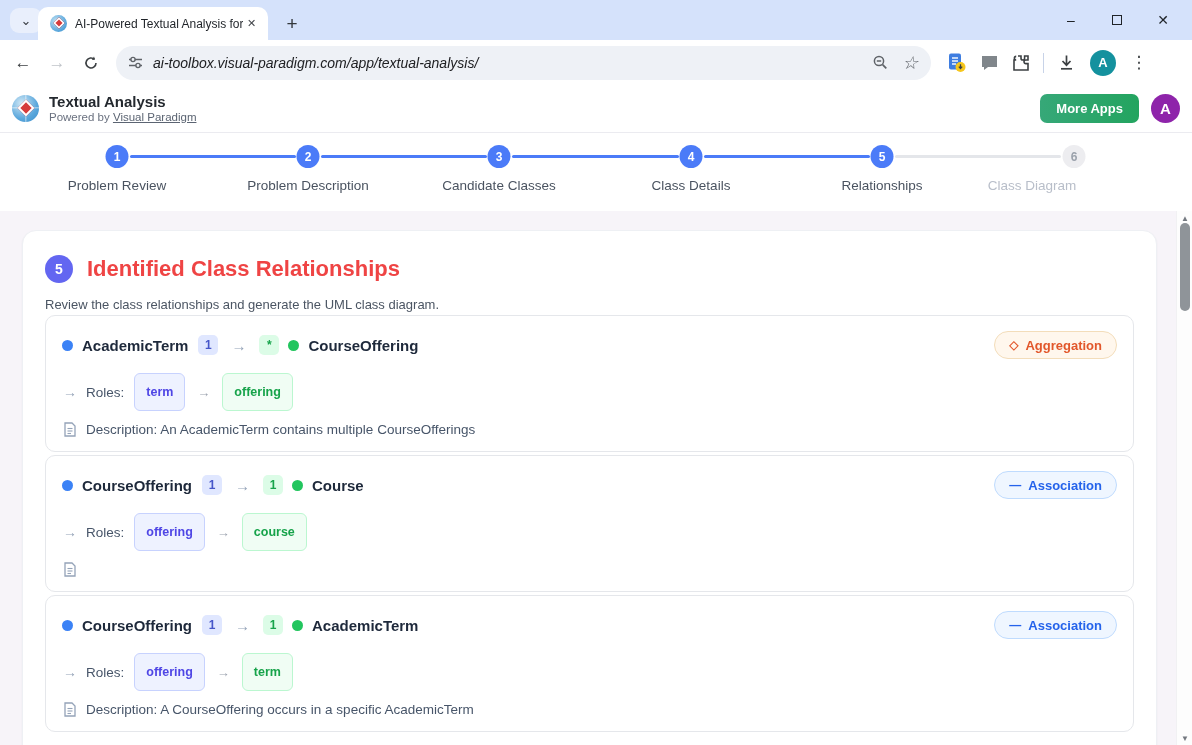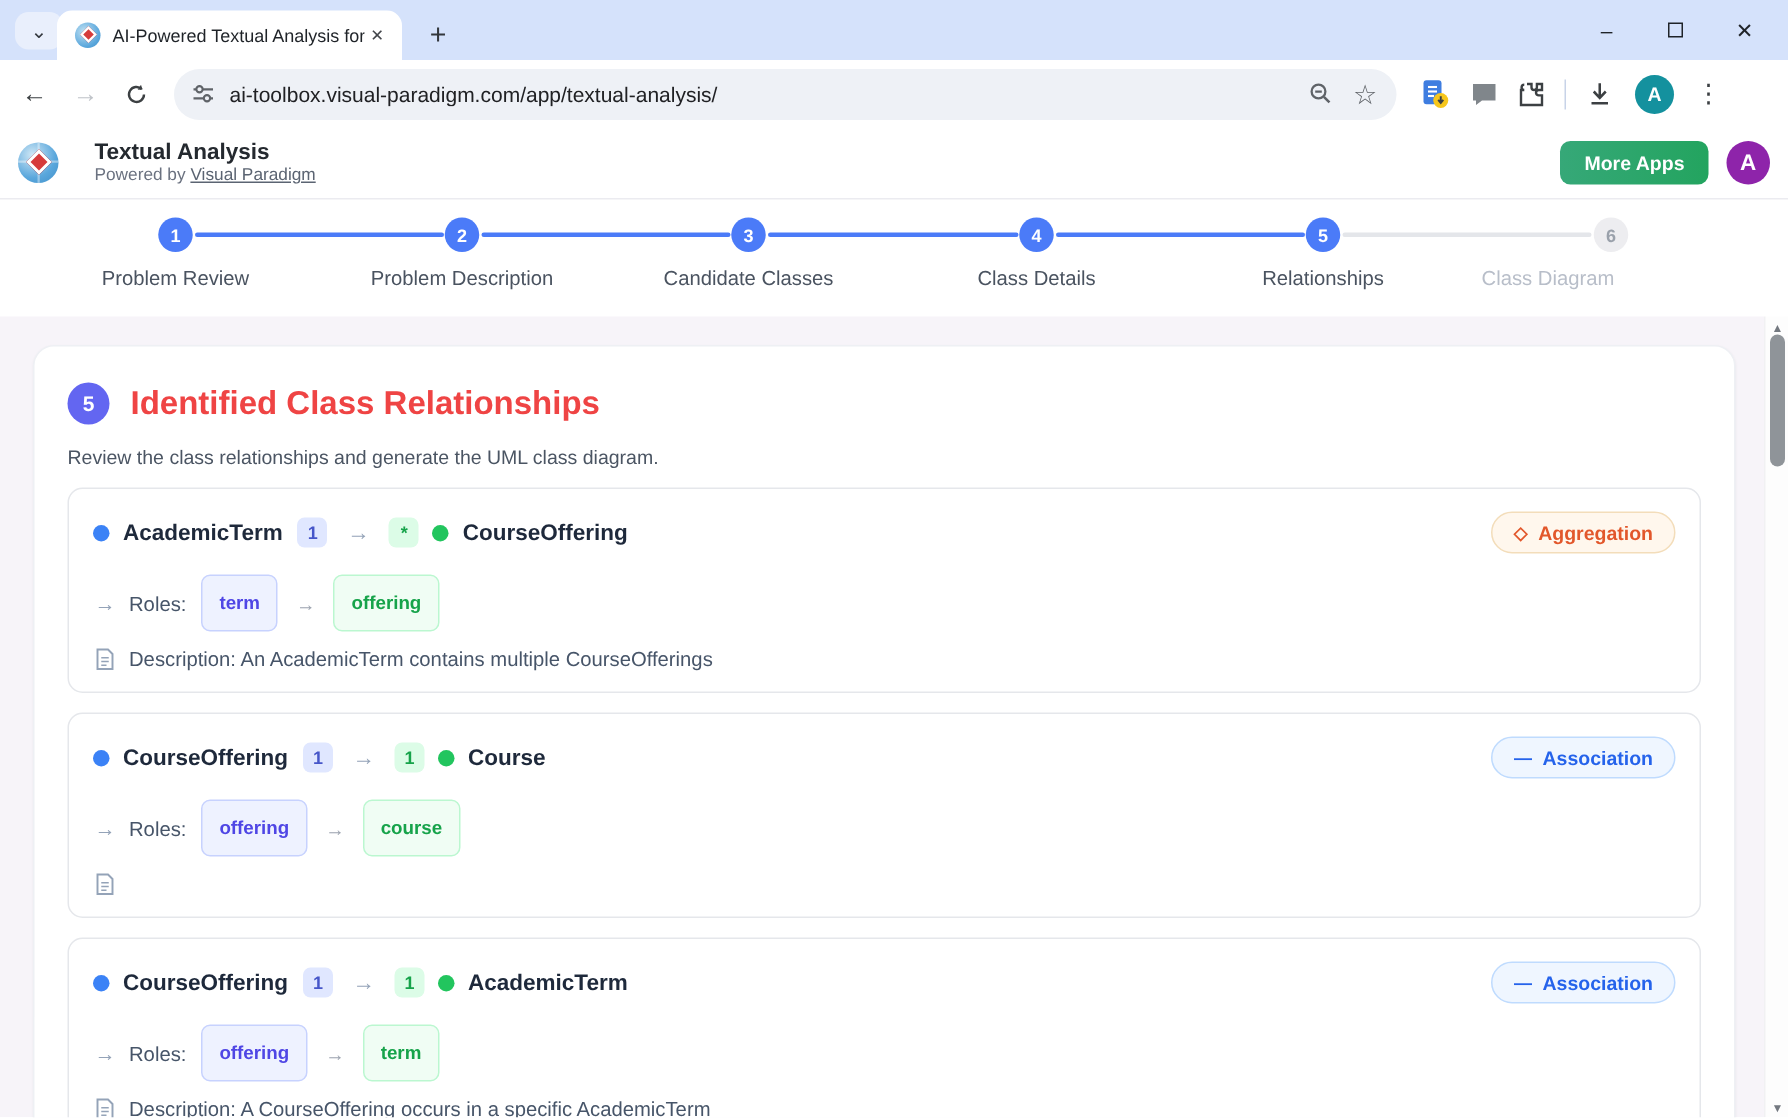--- a/index.html
+++ b/index.html
@@ -29,21 +29,21 @@
 
   
   .toolbar { position:absolute; left:0; top:40px; width:1192px; height:45px; background:#fff;
     display:flex; align-items:center; }
   .nav-ic { width:34px; height:34px; display:flex; align-items:center; justify-content:center;
     font-size:17px; border-radius:50%; cursor:pointer; }
   .back { color:#3c4043; margin-left:6px; }
   .forward { color:#c0c4c9; }
   .reload { color:#3c4043; }
   .omnibox { height:34px; width:815px; margin-left:8px; background:#eef1f6; border-radius:17px;
-    display:flex; align-items:center; padding:0 6px 0 12px; }
+    display:flex; align-items:center; padding:0 6px 0 12px;font-style:italic; }
   .tune-ic { display:flex; align-items:center; margin-right:10px; cursor:pointer; }
   .url-text { flex:1; font-size:14px; color:#202124; white-space:nowrap; overflow:hidden; }
   .omni-ic { width:30px; height:30px; display:flex; align-items:center; justify-content:center;
     border-radius:50%; cursor:pointer; color:#5f6368; }
   .star-ic { font-size:18px; }
   .tb-right { display:flex; align-items:center; margin-left:10px; }
   .ext-ic { width:32px; height:32px; display:flex; align-items:center; justify-content:center;
     border-radius:50%; cursor:pointer; }
   .tb-sep { width:1px; height:20px; background:#c8d3e8; margin:0 6px; }
   .profile-chip { width:26px; height:26px; border-radius:50%; background:#14919e; color:#fff;
@@ -56,21 +56,21 @@
   .app-header { position:absolute; left:0; top:85px; width:1192px; height:48px; background:#fff;
     border-bottom:1px solid #ebebf0; display:flex; align-items:center; padding:0 12px; }
   .app-logo { width:27px; height:27px; border-radius:50%; position:relative; flex:0 0 auto;
     background:radial-gradient(circle at 35% 30%, #cfe7f5, #5aa7dc 60%, #3f8fc9); }
   .app-logo::before { content:""; position:absolute; inset:0; border-radius:50%;
     background:
       linear-gradient(#ffffff66,#ffffff66) 50% 0/1.5px 100% no-repeat,
       linear-gradient(#ffffff66,#ffffff66) 0 46%/100% 1.5px no-repeat; }
   .app-logo::after { content:""; position:absolute; left:8px; top:7px; width:12px; height:12px;
     background:#d63b3b; transform:rotate(45deg); box-shadow:inset 0 0 0 2px #fff, inset 0 0 0 4.5px #d63b3b; }
-  .app-titles { margin-left:24px; }
+  .app-titles { margin-left:10px; }
   .app-title { font-size:15px; font-weight:bold; color:#24292f; line-height:17px; }
   .app-sub { font-size:11.5px; color:#6b7280; line-height:14px; }
   .app-sub a { color:#5b6472; text-decoration:underline; cursor:pointer; }
   .hdr-right { margin-left:auto; display:flex; align-items:center; }
   .more-apps { height:29px; padding:0 16px; border:none; border-radius:7px; cursor:pointer;
     background:linear-gradient(90deg,#36a878,#23a45f); color:#fff; font-size:13px; font-weight:bold;
     font-family:"Liberation Sans", sans-serif; }
   .hdr-avatar { width:29px; height:29px; border-radius:50%; background:#8e24aa; color:#fff;
     font-size:15px; font-weight:bold; display:flex; align-items:center; justify-content:center;
     margin-left:12px; cursor:pointer; }
@@ -91,21 +91,21 @@
   .content { position:absolute; left:0; top:211px; width:1176px; height:534px; background:#f7f4f9; }
   .panel { position:absolute; left:22px; top:19px; width:1135px; height:620px; background:#fff;
     border:1px solid #eef0f4; border-radius:14px; box-shadow:0 1px 2px rgba(16,24,40,.05);
     padding:24px 22px; }
   .panel-head { display:flex; align-items:center; }
   .panel-badge { width:28px; height:28px; border-radius:50%; background:#6366f1; color:#fff;
     font-size:14px; font-weight:bold; display:flex; align-items:center; justify-content:center; }
   .panel-title { margin-left:14px; font-size:22px; font-weight:bold; color:#ef4444; }
   .panel-sub { margin-top:14px; font-size:13px; color:#4b5563; }
 
-  .rel-card { margin-top:13px; border:1px solid #e5e7eb; border-radius:10px; background:#fff;
+  .rel-card { margin-top:3px; border:1px solid #e5e7eb; border-radius:10px; background:#fff;
     padding:15px 16px 14px 16px;text-align:center; }
   .rel-card:first-of-type { margin-top:23px; }
   .rc-row1 { display:flex; align-items:center; }
   .dot { width:11px; height:11px; border-radius:50%; flex:0 0 auto; }
   .dot-blue { background:#3b82f6; }
   .dot-green { background:#22c55e; }
   .cls-name { font-size:15px; font-weight:bold; color:#1e293b; margin:0 10px 0 9px; }
   .mult { min-width:20px; height:20px; padding:0 5px; border-radius:5px; font-size:12px; font-weight:bold;
     display:flex; align-items:center; justify-content:center; }
   .mult-indigo { background:#e0e7ff; color:#4656c9; }

